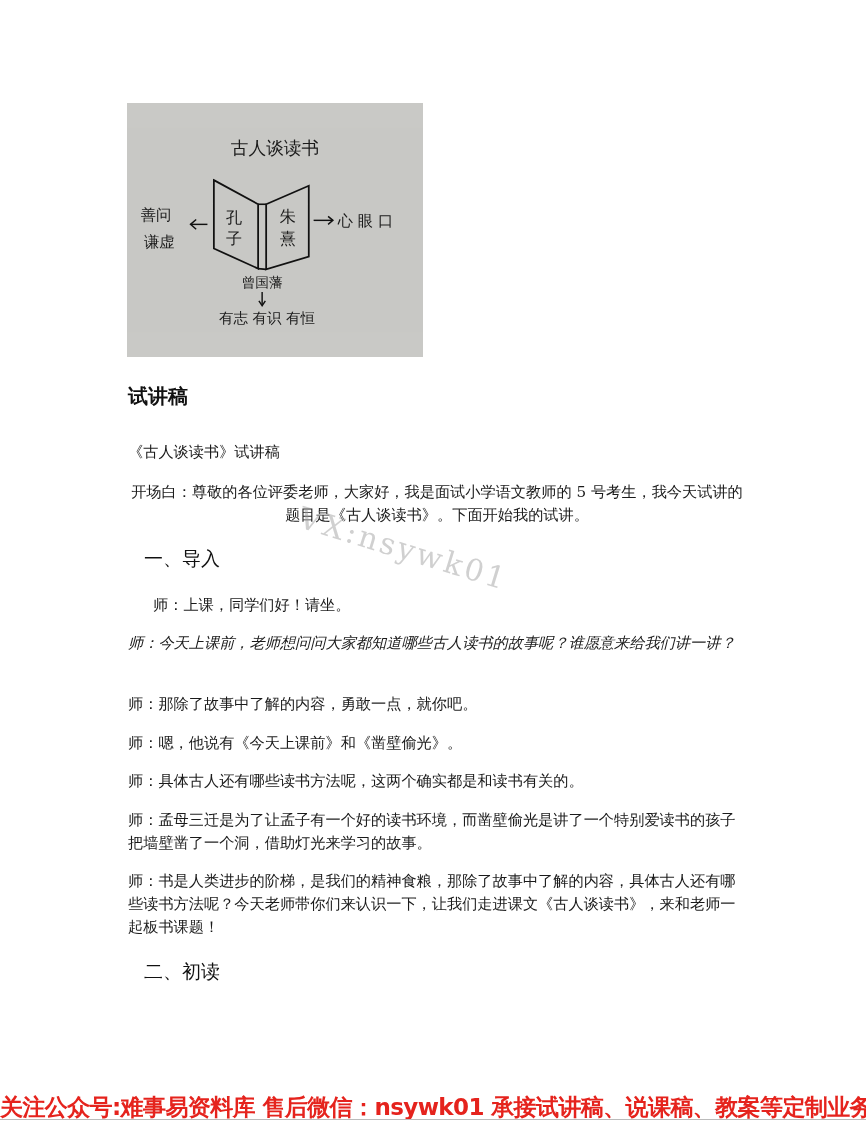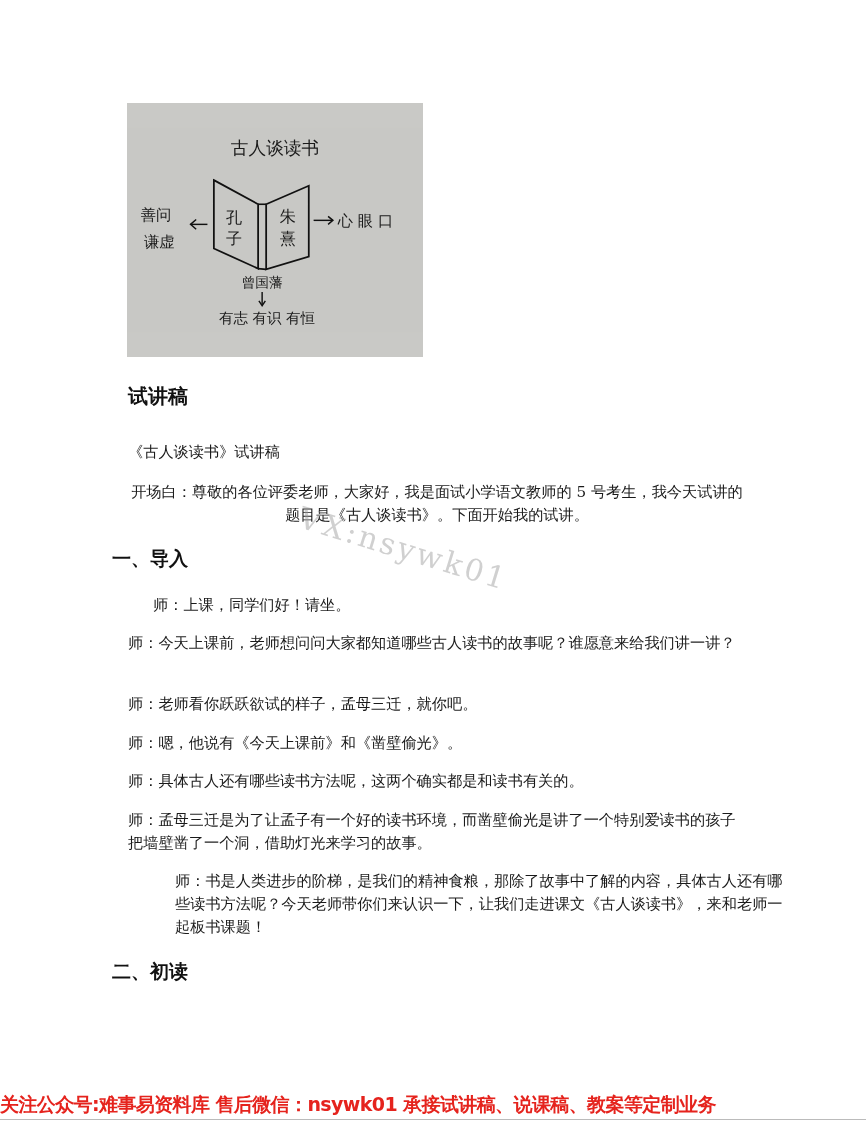--- a/index.html
+++ b/index.html
@@ -3,29 +3,29 @@
 <meta charset="utf-8">
 <style>
   html, body { margin:0; padding:0; background:#ffffff; }
   body { width:866px; height:1122px; position:relative; overflow:hidden;
          font-family:"DejaVu Serif", "Liberation Serif", serif; color:#111; }
   .figure { position:absolute; left:127px; top:103px; width:296px; height:254px;
             background:#c9c9c6; overflow:hidden; }
   .figure svg { width:100%; height:100%; display:block; }
   .h1 { position:absolute; left:128px; top:383px; font-family:"DejaVu Sans","Liberation Sans",sans-serif;
         font-weight:bold; font-size:20px; letter-spacing:0px; }
-  .h2 { position:absolute; left:112px; font-family:"DejaVu Sans","Liberation Sans",sans-serif;
-        font-weight:bold; font-size:19px; }
+  .h2 { position:absolute; left:144px; font-family:"DejaVu Sans","Liberation Sans",sans-serif;
+        font-weight:normal; font-size:19px; }
   .p { position:absolute; left:128px; width:618px; font-size:15.2px; line-height:23px; color:#1a1a1a; }
   .watermark { position:absolute; left:305px; top:500px; font-family:"DejaVu Serif","Liberation Serif",serif;
                font-size:30px; color:rgba(150,150,150,0.45); transform:rotate(17deg);
                transform-origin:left top; letter-spacing:3px; }
   .footer { position:absolute; left:0; top:1092px; width:866px; 
             font-family:"DejaVu Sans","Liberation Sans",sans-serif; font-weight:bold;
-            font-size:19px; color:#e5231d; white-space:nowrap; letter-spacing:-0.6px; }
+            font-size:23px; color:#e5231d; white-space:nowrap; letter-spacing:-0.6px; }
   .footer-rule { position:absolute; left:0; top:1119px; width:866px; height:1px; background:#bbb; }
 </style>
 </head>
 <body>
 
 <div class="figure">
   <svg viewBox="0 0 368 254" xmlns="http://www.w3.org/2000/svg" font-family="DejaVu Sans, sans-serif">
     <rect width="368" height="254" fill="#c8c8c5"></rect>
     <text x="184" y="32" text-anchor="middle" font-size="22" fill="#1a1a1a">古人谈读书</text>
 
@@ -56,25 +56,25 @@
 
 <div class="h1">试讲稿</div>
 
 <div class="p" style="top:441px;">《古人谈读书》试讲稿</div>
 
 <div class="p" style="top:481px;text-align:center;">开场白：尊敬的各位评委老师，大家好，我是面试小学语文教师的 5 号考生，我今天试讲的题目是《古人谈读书》。下面开始我的试讲。</div>
 
 <div class="h2" style="top:546px;">一、导入</div>
 
 <div class="p" style="top:594px;margin-left:25px;">师：上课，同学们好！请坐。</div>
-<div class="p" style="top:632px;">师：今天上课前，老师想问问大家都知道哪些古人读书的故事呢？谁愿意来给我们讲一讲？</div>
-<div class="p" style="top:693px;">师：老师看你跃跃欲试的样子，孟母三迁，就你吧。</div>
+<div class="p" style="top:632px;font-style:italic;">师：今天上课前，老师想问问大家都知道哪些古人读书的故事呢？谁愿意来给我们讲一讲？</div>
+<div class="p" style="top:693px;">师：那除了故事中了解的内容，勇敢一点，就你吧。</div>
 <div class="p" style="top:732px;">师：嗯，他说有《今天上课前》和《凿壁偷光》。</div>
 <div class="p" style="top:770px;">师：具体古人还有哪些读书方法呢，这两个确实都是和读书有关的。</div>
 <div class="p" style="top:809px;">师：孟母三迁是为了让孟子有一个好的读书环境，而凿壁偷光是讲了一个特别爱读书的孩子把墙壁凿了一个洞，借助灯光来学习的故事。</div>
-<div class="p" style="top:870px;margin-left:47px;">师：书是人类进步的阶梯，是我们的精神食粮，那除了故事中了解的内容，具体古人还有哪些读书方法呢？今天老师带你们来认识一下，让我们走进课文《古人谈读书》，来和老师一起板书课题！</div>
+<div class="p" style="top:870px;">师：书是人类进步的阶梯，是我们的精神食粮，那除了故事中了解的内容，具体古人还有哪些读书方法呢？今天老师带你们来认识一下，让我们走进课文《古人谈读书》，来和老师一起板书课题！</div>
 
 <div class="h2" style="top:959px;">二、初读</div>
 
 <div class="watermark">VX:nsywk01</div>
 
 <div class="footer">关注公众号:难事易资料库  售后微信：nsywk01  承接试讲稿、说课稿、教案等定制业务</div>
 <div class="footer-rule"></div>
 
 </body></html>

